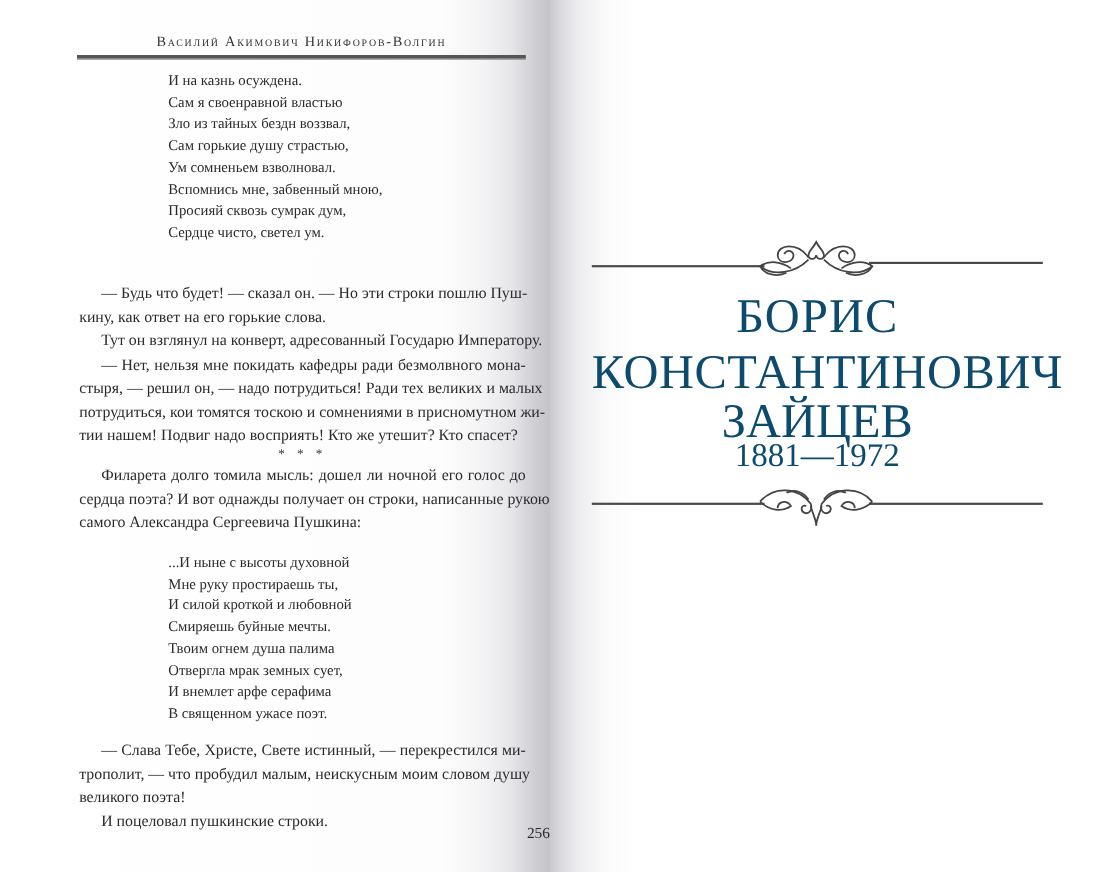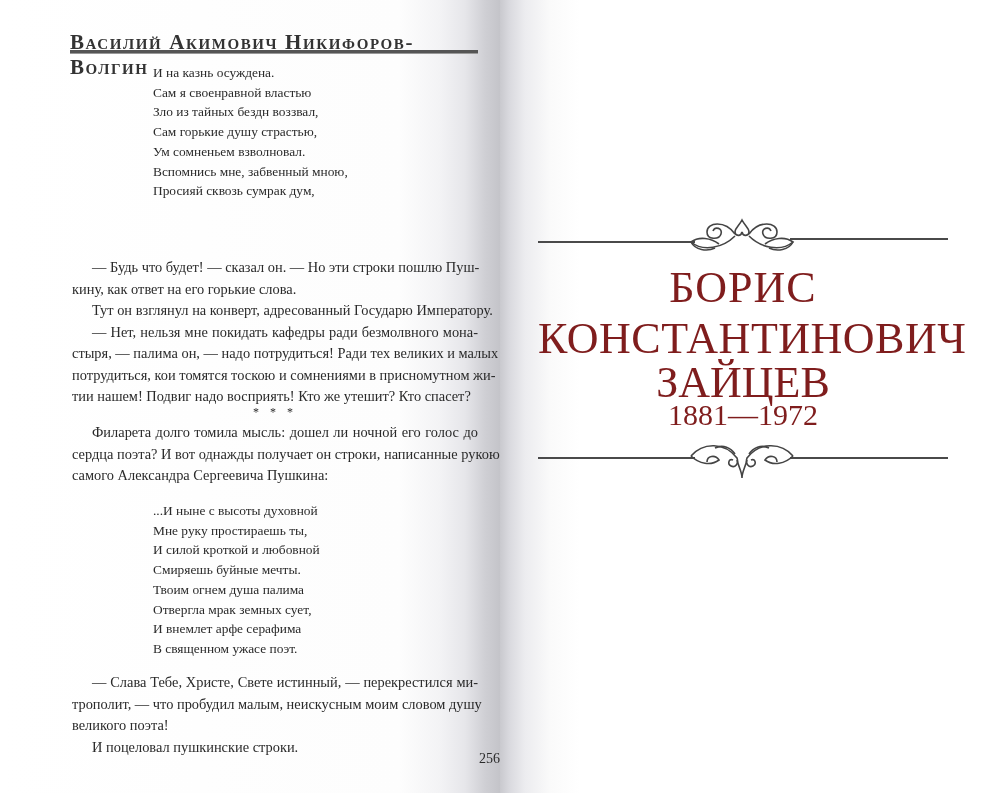--- a/index.html
+++ b/index.html
@@ -13,37 +13,37 @@
   .page-left {
     position:absolute; left:0; top:0; width:500px; height:793px;
     background:linear-gradient(to right,#ffffff 0%,#fdfdfd 80%,#f3f3f5 88%,#e6e6ea 93%,#cfcfd4 97%,#c4c4c9 100%);
   }
   .page-right {
     position:absolute; left:500px; top:0; width:500px; height:793px;
     background:linear-gradient(to right,#c9c9ce 0%,#dadadf 2%,#ececef 5%,#fafafa 10%,#ffffff 16%,#ffffff 100%);
   }
   .running-head {
     position:absolute; left:70px; top:30px; width:408px;
-    font-size:21px; letter-spacing:1.6px;
-    font-variant:small-caps; font-weight:bold; color:#333;
+    text-align:center; font-size:13px; letter-spacing:1.6px;
+    font-variant:small-caps; font-weight:normal; color:#333;
   }
   .head-rule {
     position:absolute; left:70px; top:50px; width:408px; height:3px;
     background:#555; border-bottom:1px solid #999;
   }
   .text-block { position:absolute; left:72px; width:406px; font-size:14.4px; line-height:21.5px; }
   .verse { position:absolute; left:153px; font-size:13.4px; line-height:19.7px; }
   .verse div, .para-line { white-space:nowrap; }
   .para-line { text-align:justify; text-align-last:justify; }
   .para-line.last { text-align-last:left; }
   .para-line.indent { padding-left:20px; }
   .stars { text-align:center; font-size:12px; letter-spacing:4px; }
   .page-num { position:absolute; left:0; width:500px; top:751px; text-align:right; font-size:14px; padding-left:48px; box-sizing:border-box; }
   .orn-line { position:absolute; height:2px; background:#4a4a4a; }
-  .title-line { position:absolute; left:538px; width:410px; text-align:center; color:#7f1d1d; }
+  .title-line { position:absolute; left:538px; width:410px; text-align:center; color:#0c4a6e; }
   .t1 { top:262px; font-size:44px; letter-spacing:1px; }
   .t2 { top:313px; font-size:44px; letter-spacing:0.5px; }
   .t3 { top:357px; font-size:44px; }
   .t4 { top:398px; font-size:30px; }
 </style>
 </head>
 <body>
 
 <div class="spread">
 
@@ -52,28 +52,29 @@
     <div class="head-rule"></div>
 
     <div class="verse" style="top:63px;">
       <div>И на казнь осуждена.</div>
       <div>Сам я своенравной властью</div>
       <div>Зло из тайных бездн воззвал,</div>
       <div>Сам горькие душу страстью,</div>
       <div>Ум сомненьем взволновал.</div>
       <div>Вспомнись мне, забвенный мною,</div>
       <div>Просияй сквозь сумрак дум,</div>
+      <div>Сердце чисто, светел ум.</div>
     </div>
 
     <div class="text-block" style="top:257px;">
       <div class="para-line indent">— Будь что будет! — сказал он. — Но эти строки пошлю Пуш-</div>
       <div class="para-line last">кину, как ответ на его горькие слова.</div>
       <div class="para-line indent">Тут он взглянул на конверт, адресованный Государю Императору.</div>
       <div class="para-line indent">— Нет, нельзя мне покидать кафедры ради безмолвного мона-</div>
-      <div class="para-line">стыря, — палима он, — надо потрудиться! Ради тех великих и малых</div>
+      <div class="para-line">стыря, — решил он, — надо потрудиться! Ради тех великих и малых</div>
       <div class="para-line">потрудиться, кои томятся тоскою и сомнениями в присномутном жи-</div>
       <div class="para-line last">тии нашем! Подвиг надо восприять! Кто же утешит? Кто спасет?</div>
     </div>
 
     <div class="text-block stars" style="top:402px;">* * *</div>
 
     <div class="text-block" style="top:422px;">
       <div class="para-line indent">Филарета долго томила мысль: дошел ли ночной его голос до</div>
       <div class="para-line">сердца поэта? И вот однажды получает он строки, написанные рукою</div>
       <div class="para-line last">самого Александра Сергеевича Пушкина:</div>

